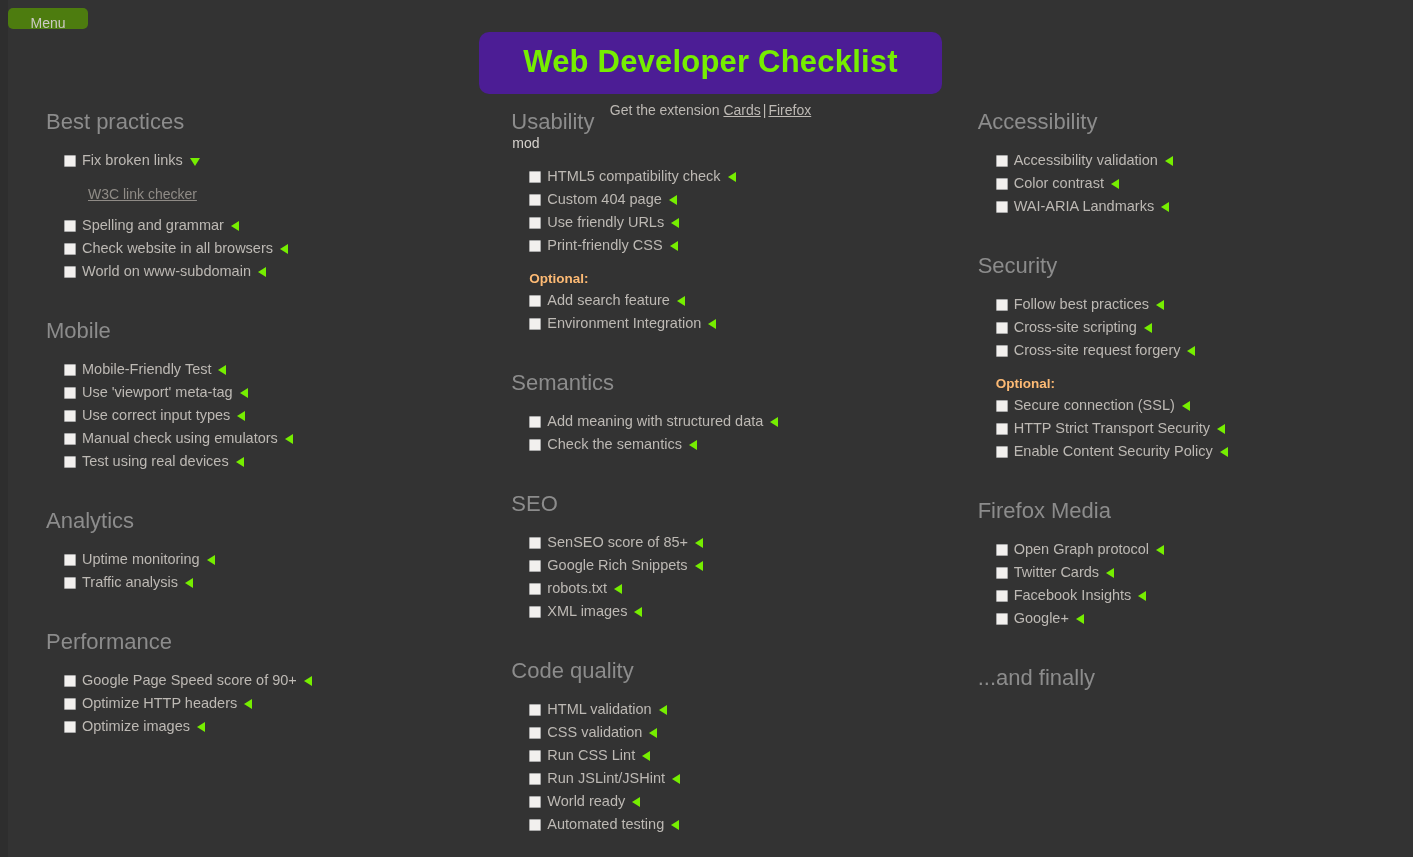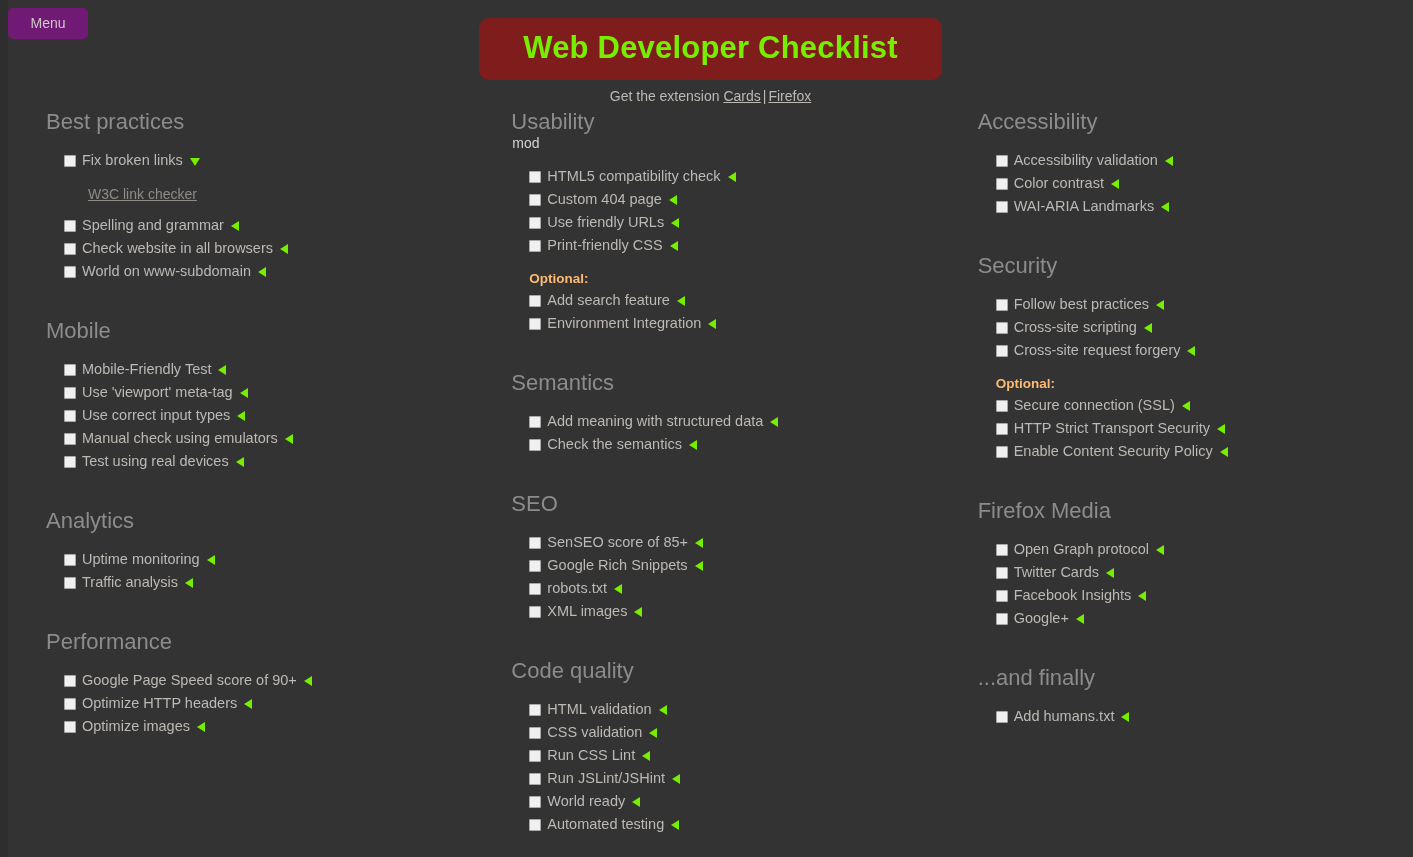--- a/index.html
+++ b/index.html
@@ -17,22 +17,22 @@
     position: relative;
     border-left: 8px solid #2e2e2e;
   }
 
   
   .menu-btn {
     position: absolute;
     left: 0px;
     top: 8px;
     width: 80px;
-    height: 31px;
-    background: #701a75;
+    height: 21px;
+    background: #4d7c0f;
     border: none;
     border-radius: 5px;
     color: #ccc9c4;
     font-family: "Liberation Sans", sans-serif;
     font-size: 14px;
     line-height: 31px;
     text-align: center;
     cursor: pointer;
     padding: 0;
   }
@@ -41,22 +41,22 @@
   .header-wrap {
     position: absolute;
     left: 0;
     top: 0;
     width: 1405px;
     text-align: center;
     pointer-events: none;
   }
   .title-box {
     display: inline-block;
-    margin-top: 18px;
-    background: #7f1d1d;
+    margin-top: 32px;
+    background: #4c1d95;
     border-radius: 10px;
     padding: 12px 44px 14px 44px;
     pointer-events: auto;
   }
   .title-box h1 {
     margin: 0;
     font-size: 31px;
     font-weight: bold;
     color: #76ee00;
     letter-spacing: 0.2px;
@@ -476,23 +476,16 @@
             </li>
             <li class="item">
               <input type="checkbox" class="cb" style="">
               <span class="label">Google+</span>
               <span class="arrow left"></span>
             </li>
           </ul>
         </div>
         <div class="section gap">
           <h2 class="section-head">...and finally</h2>
-          <ul class="items">
-            <li class="item">
-              <input type="checkbox" class="cb" style="">
-              <span class="label">Add humans.txt</span>
-              <span class="arrow left"></span>
-            </li>
-          </ul>
         </div>
       </div>
     </div>
   </div>
 
 </body></html>

